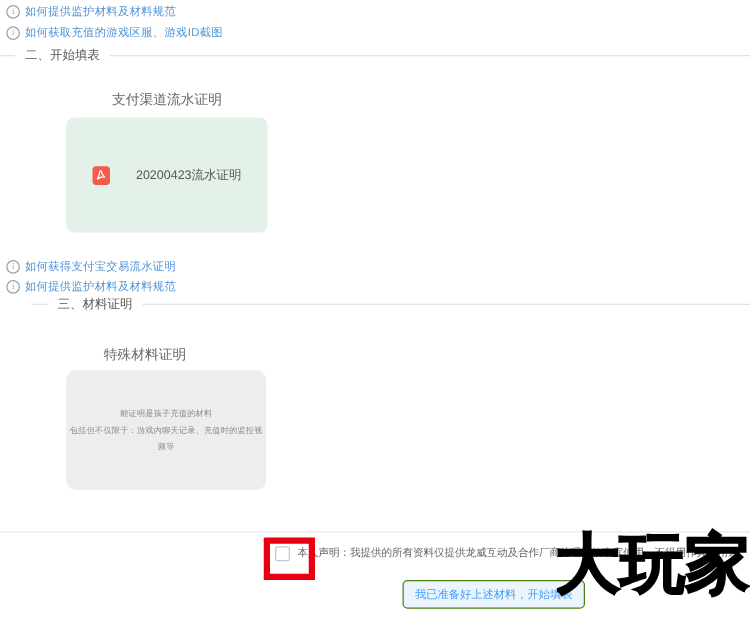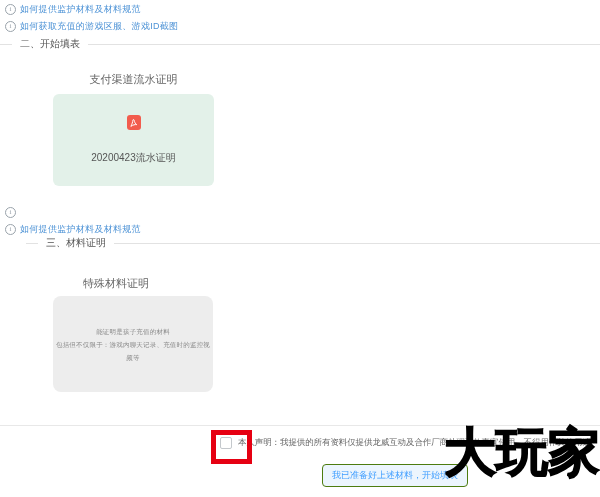--- a/index.html
+++ b/index.html
@@ -21,21 +21,21 @@
   .divider .seg.short{width:12px;}
   .divider .seg.long{flex:1;}
   .divider .title{font-size:10px;color:#555;margin:0 8px;white-space:nowrap;}
 
   
   .upload-label{position:absolute;text-align:center;font-size:11px;color:#666;}
   .upload-box{position:absolute;border-radius:6px;display:flex;flex-direction:column;
     align-items:center;justify-content:center;}
   .upload-box.green{background:#e3f1e9;}
   .upload-box.gray{background:#ededed;border-radius:8px;}
-  .file-row{display:flex;align-items:center;gap:21px;cursor:pointer;flex-direction:column;}
+  .file-row{display:flex;align-items:center;gap:21px;cursor:pointer;}
   .file-name{font-size:10px;color:#555;}
   .pdf-badge{width:14px;height:15px;background:#f25c4d;border-radius:3px;
     display:flex;align-items:center;justify-content:center;flex:0 0 auto;}
   .tiny-line{font-size:6.5px;color:#8a8a8a;line-height:13px;text-align:center;
     letter-spacing:.2px;}
 
   
   .hr{position:absolute;left:0;width:100%;height:1px;background:#e8e8e8;}
   .decl-row{position:absolute;display:flex;align-items:center;gap:6px;}
   .checkbox{width:10px;height:10px;background:#fff;border:1px solid #c4c8cc;
@@ -78,20 +78,21 @@
         <svg width="9" height="10" viewBox="0 0 12 12" aria-hidden="true">
           <path d="M2.5 10.5 C4 7.5 5 4.5 5.2 2.2 C5.3 1.2 6.6 1.2 6.8 2.2 C7.2 4.8 8.6 7.2 10.3 8.2 C8.2 7.9 5.2 8.4 2.5 10.5 Z" fill="none" stroke="#fff" stroke-width="1.3" stroke-linejoin="round"></path>
         </svg>
       </span>
       <span class="file-name">20200423流水证明</span>
     </div>
   </div>
 
   <a class="info-link" style="top:207px;">
     <span class="i-icon"></span>
+    <span class="txt">如何获得支付宝交易流水证明</span>
   </a>
   <a class="info-link" style="top:223px;">
     <span class="i-icon"></span>
     <span class="txt">如何提供监护材料及材料规范</span>
   </a>
 
   <div class="divider" style="top:236px;margin-left:26px;">
     <span class="seg short"></span>
     <span class="title">三、材料证明</span>
     <span class="seg long"></span>

